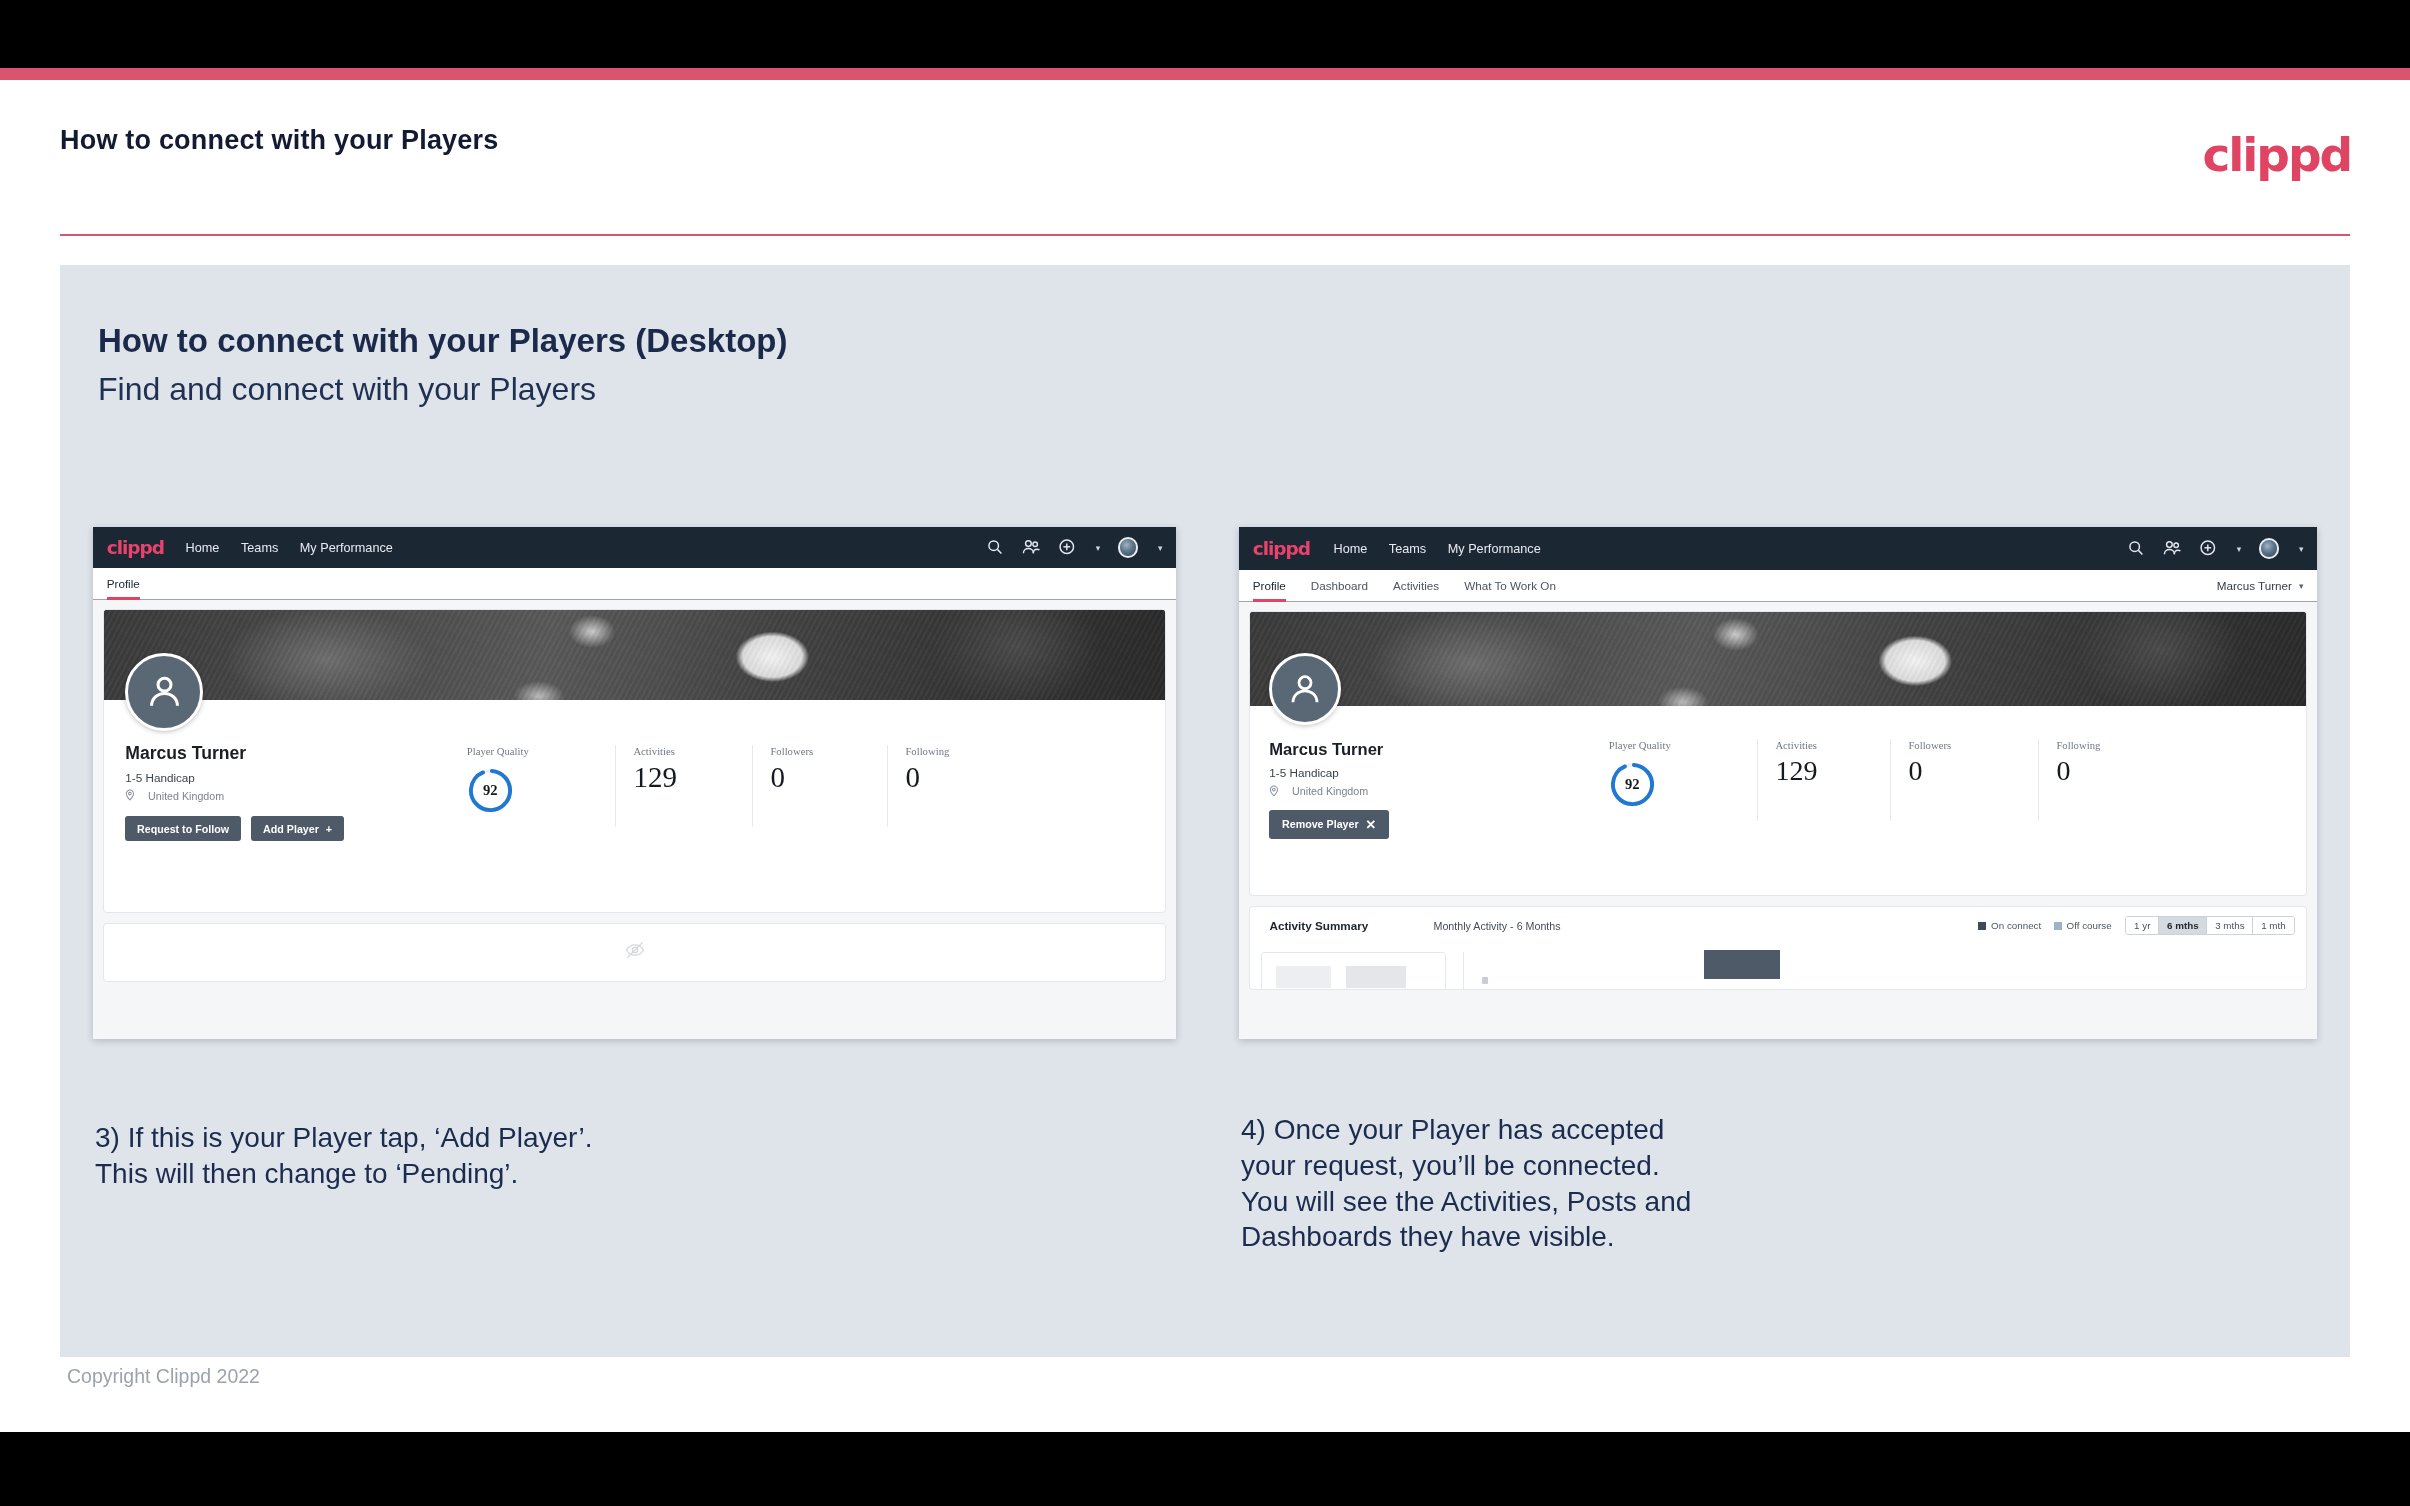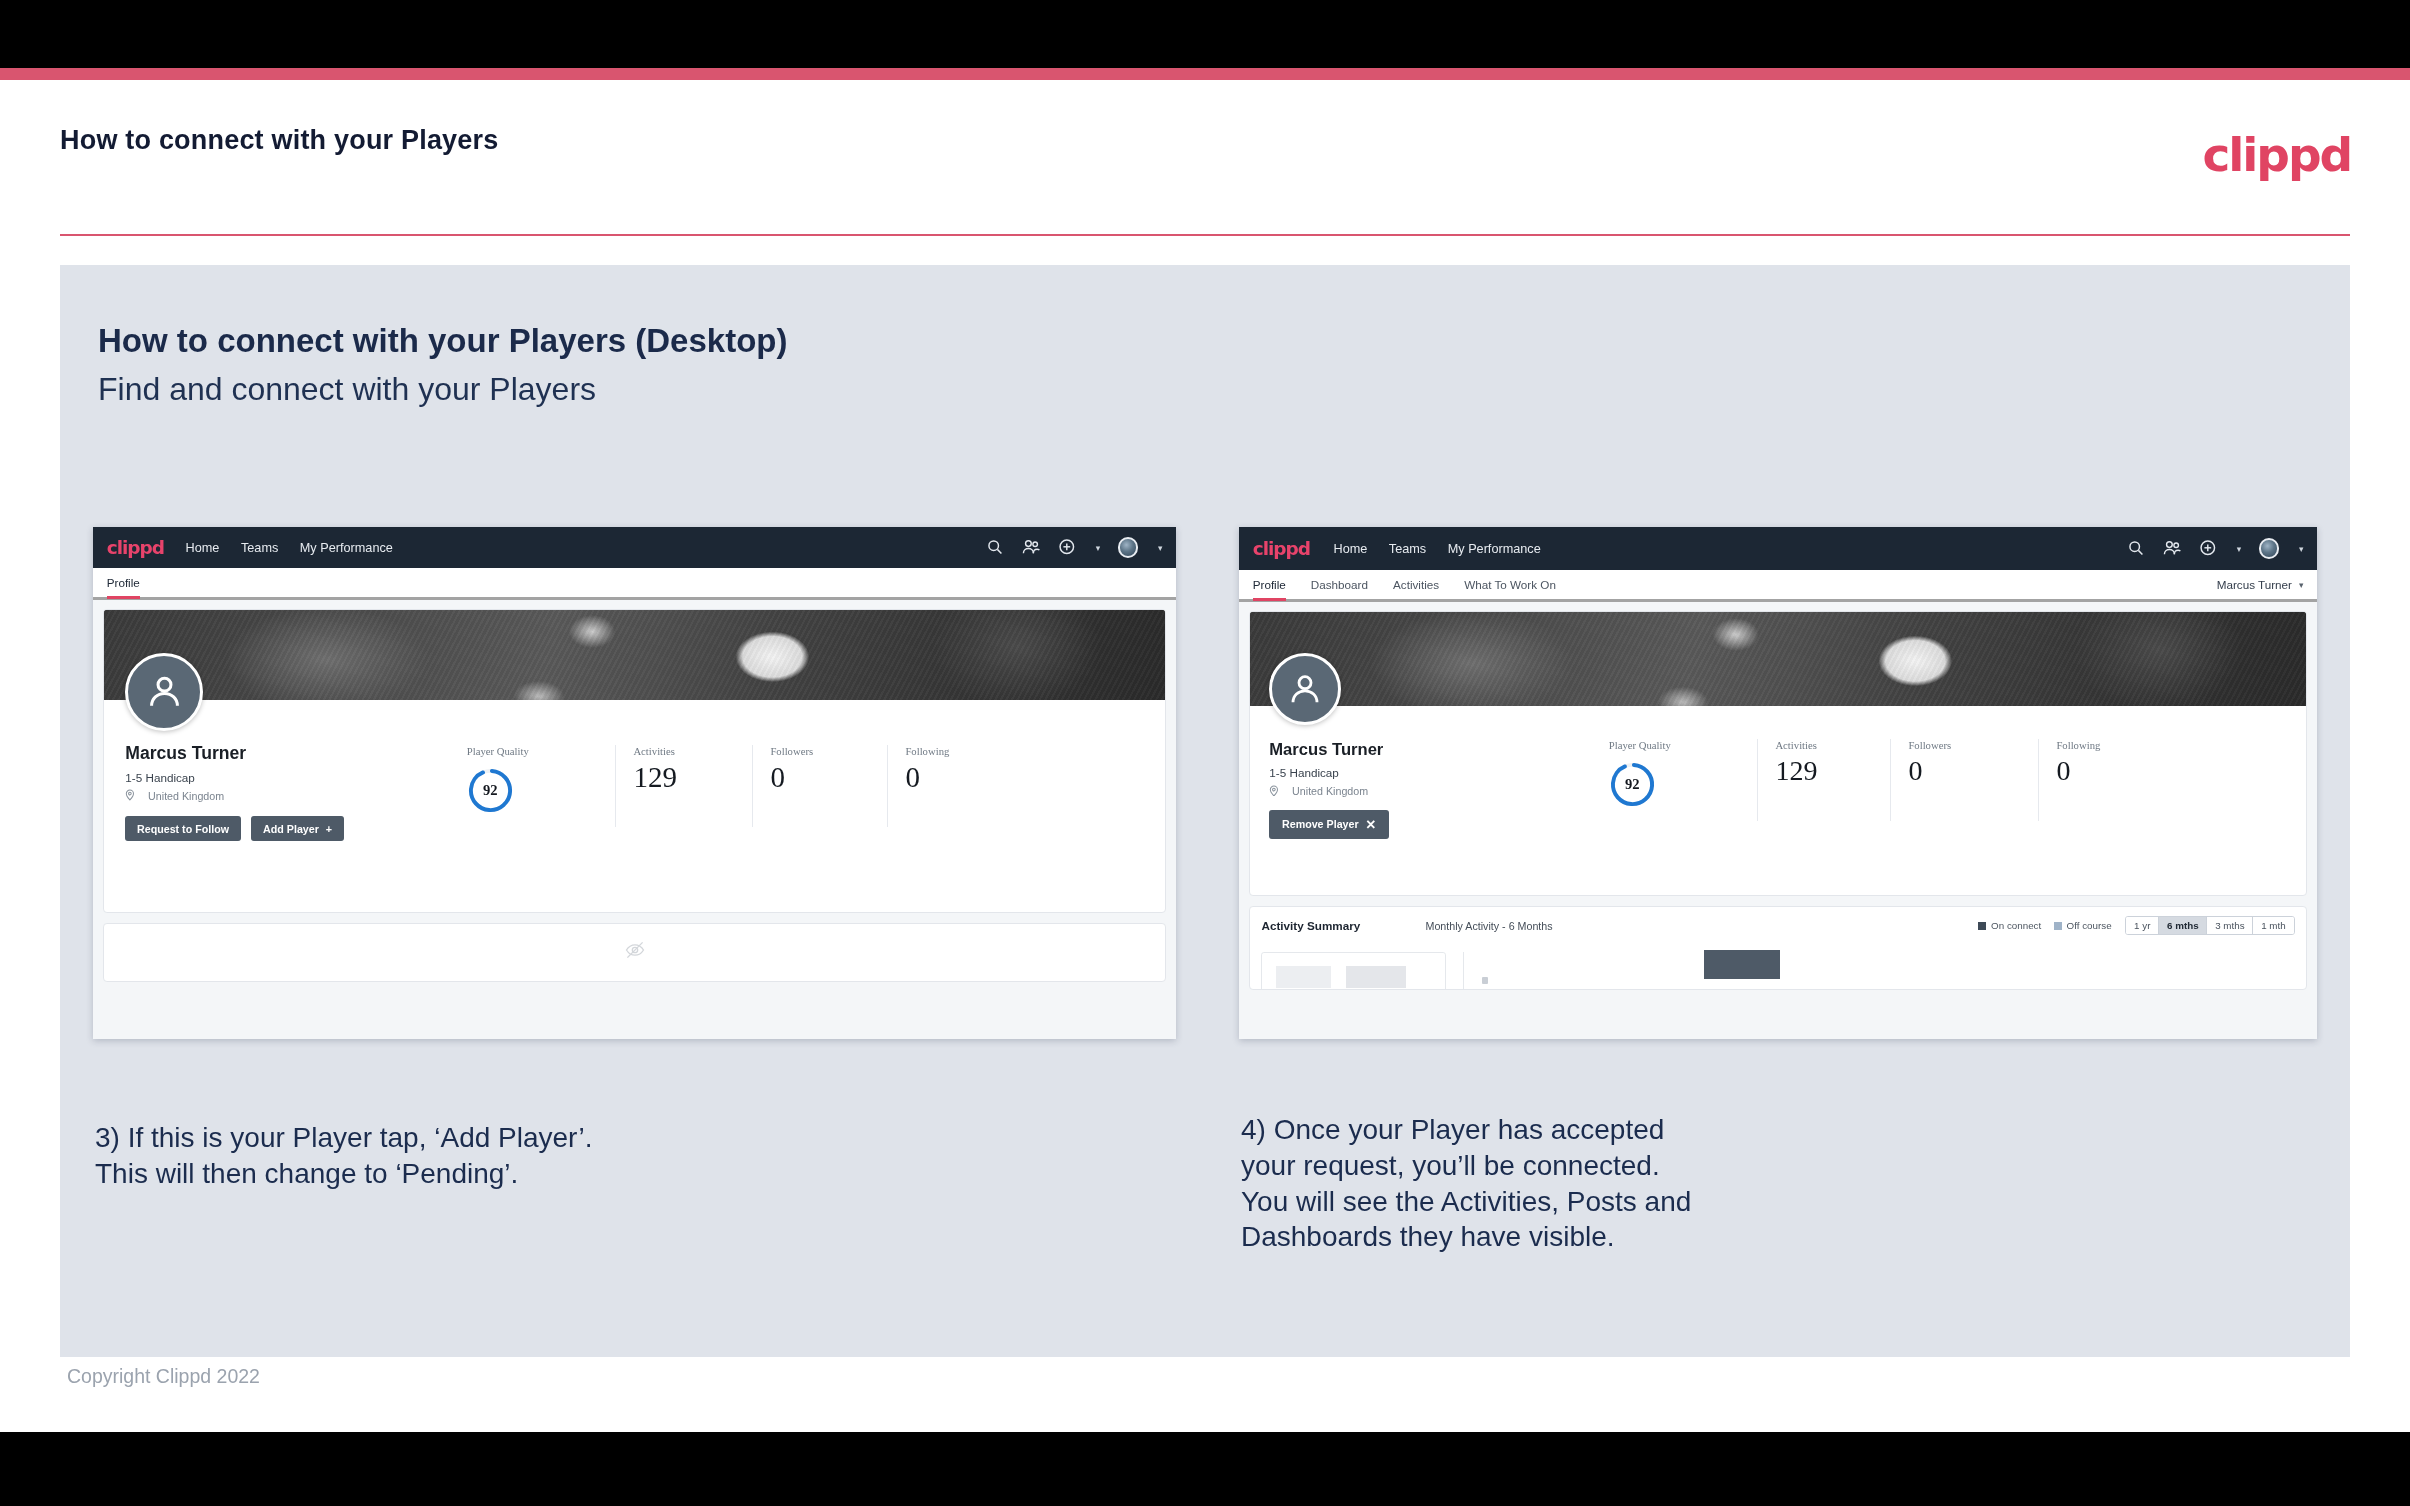--- a/index.html
+++ b/index.html
@@ -73,21 +73,21 @@
   .ic svg { display: block; }
   .caret { color: #cfd6de; font-size: 8.8px; margin-left: 2px; }
   .avatar-sm {
     width: 20.5px; height: 20.5px; border-radius: 50%;
     background: radial-gradient(circle at 40% 35%, #9fb4c6 0%, #5d7588 45%, #2e4355 100%);
     border: 2px solid #e9edf2; display: inline-block;
   }
 
   
   .tabs { position: relative; height: 32px; background: #fff; display: flex; align-items: center;
-          padding: 0 13.7px; border-bottom: 3px solid #a3a3a3; }
+          padding: 0 13.7px; border-bottom: 1px solid #a3a3a3; }
   .tab { font-size: 11.7px; color: #4c5561; margin-right: 25px; position: relative; height: 32px;
          display: flex; align-items: center; }
   .tab.active { color: #202a38; }
   .tab.active::after { content:""; position:absolute; left:0; right:0; bottom:0; height:2.9px; background:#e04463; }
   .tabs-right { margin-left: auto; font-size: 11.7px; color: #333d4b; display: flex; align-items: center; gap: 4.9px; }
 
   
   .shot-body { position: relative; background: #f4f6f8; padding: 8.8px 9.8px 0 9.8px; }
 
   .card { background:#fff; border:1px solid #e3e6eb; border-radius: 3.9px; position: relative; overflow: hidden; }
@@ -127,21 +127,21 @@
   .stat { padding: 0 0 0 17.6px; border-left: 1px solid #e6e9ee; font-family: Liberation Serif, serif; }
   .stat:first-child { border-left: none; padding-left: 0; }
   .stat-lbl { color:#6f7984; }
   .stat-val { color:#151a21; font-weight:400; }
 
   .ring { position:relative; display:flex; align-items:center; justify-content:center; }
   .ring svg { position:absolute; inset:0; }
   .ring span { position:relative; font-weight:600; color:#14181f; }
 
   
-  .lower-card { background:#fff; border:1px solid #e3e6eb; border-radius:3.9px; position:relative; overflow:hidden; }
+  .lower-card { background:#fff; border:1px solid #e3e6eb; border-radius:3.9px; position:relative; overflow:hidden;padding-left:8px; }
   .eye-off { position:absolute; left:50%; top:50%; transform:translate(-50%,-50%); opacity:.42; }
 
   .act-head { display:flex; align-items:center; position:relative; width:100%; }
   .legend { display:flex; align-items:center; gap:12.7px; }
   .legend-item { display:flex; align-items:center; gap:4.9px; color:#4d5661; }
   .lg-sq { width:7.8px; height:7.8px; display:inline-block; }
   .seg { display:flex; border:1px solid #ccd2da; border-radius:2.9px; overflow:hidden; }
   .seg div { padding: 2.9px 7.8px; color:#4a535e; border-left:1px solid #ccd2da; background:#fff; }
   .seg div:first-child { border-left:none; }
   .seg div.on { background:#d5dae1; color:#222b36; font-weight:600; }

